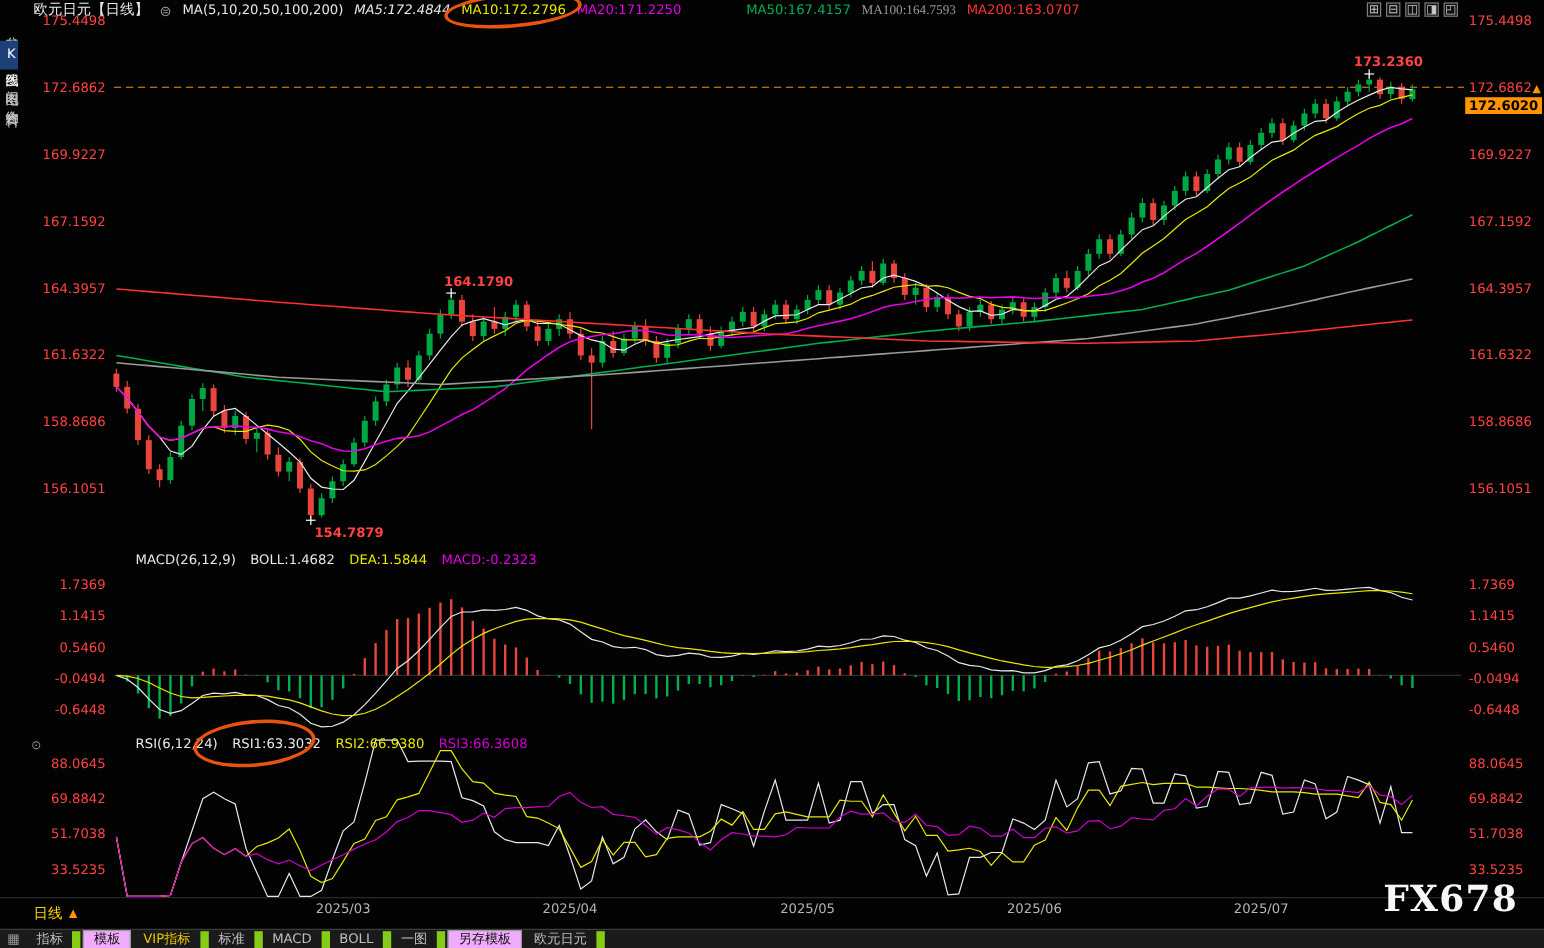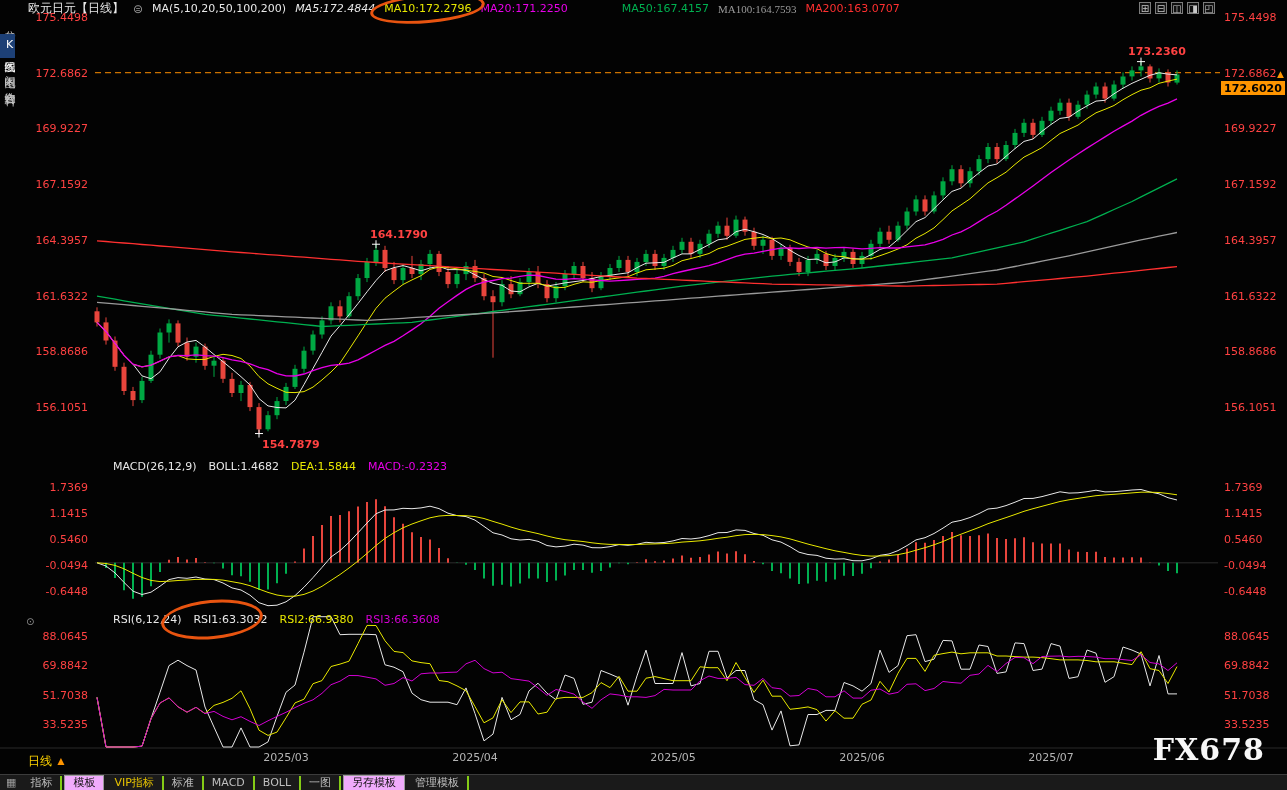--- a/index.html
+++ b/index.html
@@ -28,21 +28,21 @@
   
   .annot-ellipse{position:absolute;border:3px solid #e85410;border-radius:50%;
     transform:rotate(-5deg);z-index:9;pointer-events:none;background:transparent;}
   
   #period-tab{position:absolute;left:28px;top:753px;z-index:6;font-size:12px;cursor:pointer;font-family:Liberation Serif, serif;}
   #watermark{position:absolute;right:22px;top:732px;z-index:4;font-family:"DejaVu Serif","Liberation Serif",serif;
     font-weight:bold;font-size:30px;color:#f7f7f7;letter-spacing:1px;}
   #toolbar{position:absolute;left:0;bottom:0;width:1287px;height:16px;background:#1a1a1a;
     border-top:1px solid #3c3c3c;display:flex;align-items:center;z-index:7;font-size:11px;}
   .tb-icon{color:#9a9a9a;padding:0 6px;cursor:pointer;}
-  .tb-item{color:#bfbfbf;padding:0 8px;border-right:2px solid #84cc16;line-height:14px;cursor:pointer;}
+  .tb-item{color:#bfbfbf;padding:0 8px;border-right:7px solid #84cc16;line-height:14px;cursor:pointer;}
   .tb-item.raised{background:#f0abfc;color:#111;border:1px solid #9a9a9a;margin:0 2px;}
   .tb-item.vip{color:#e8c400;}
 </style>
 </head>
 <body>
 
 <div id="app">
 
   <svg id="chart-svg" width="1287" height="790">
       <line x1="0" y1="748" x2="1287" y2="748" stroke="#2a2a2a"></line>
@@ -530,16 +530,16 @@
   <div id="toolbar">
     <span class="tb-icon">▦</span>
     <span class="tb-item">指标</span>
     <span class="tb-item raised">模板</span>
     <span class="tb-item vip">VIP指标</span>
     <span class="tb-item">标准</span>
     <span class="tb-item">MACD</span>
     <span class="tb-item">BOLL</span>
     <span class="tb-item">一图</span>
     <span class="tb-item raised">另存模板</span>
-    <span class="tb-item">管理模板</span>
+    <span class="tb-item">欧元日元</span>
   </div>
 
 </div>
 
 </body></html>

